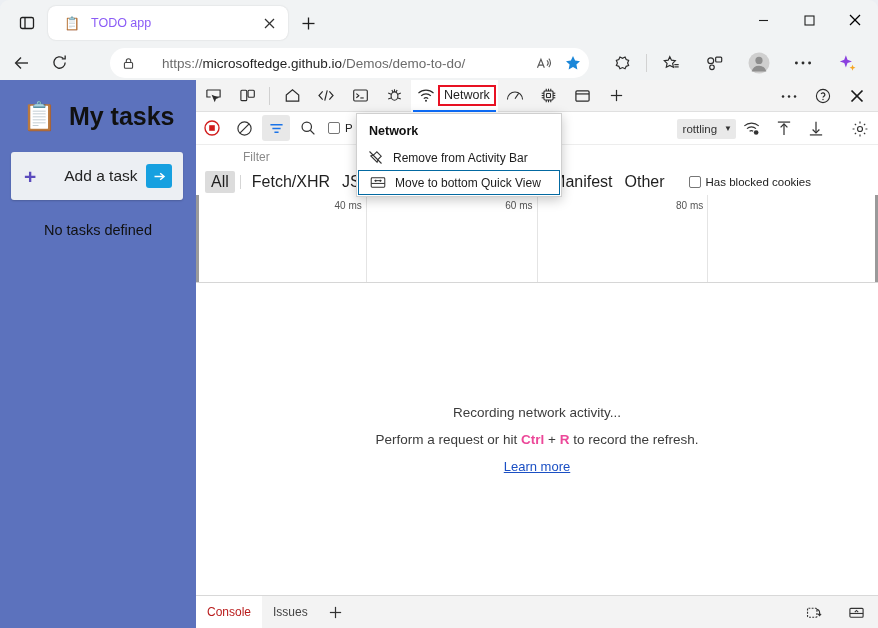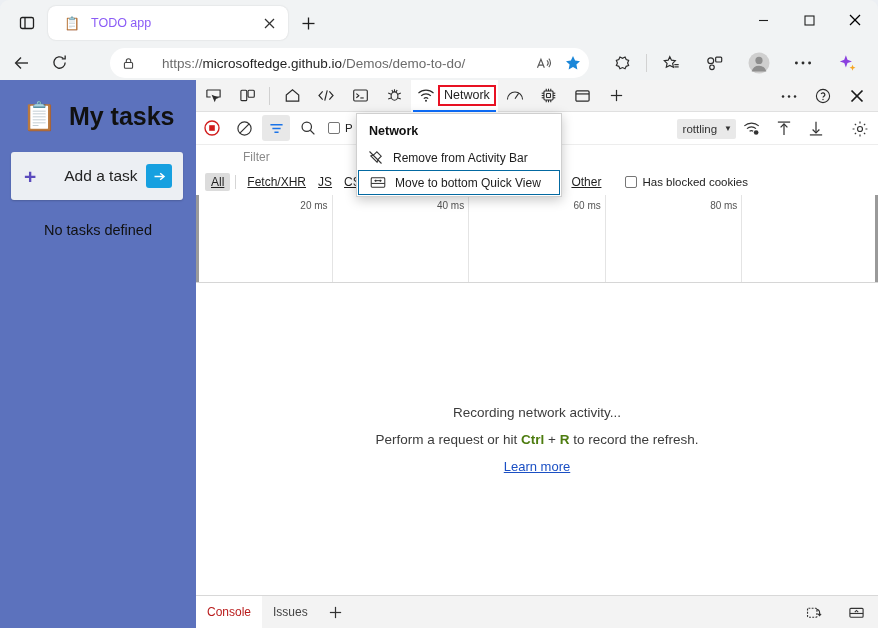--- a/index.html
+++ b/index.html
@@ -243,24 +243,23 @@
   }
   .filter-input {
     font-size: 12px; color: #8a8a8a; flex: 1; cursor: text;
   }
   .chips-row {
     height: 26px; display: flex; align-items: center;
     padding-left: 9px; background: #fff; gap: 0;
     border-bottom: 0;
   }
   .chip {
-    font-size: 12px; color: #1f1f1f;
+    font-size: 16px; color: #1f1f1f;
     padding: 2px 6px; border-radius: 2px; cursor: pointer;
     white-space: nowrap;
-    text-decoration: underline;
   }
   .chip.sel { background: #dcdcdc; }
   .chip-sep { width: 1px; height: 14px; background: #d5d5d5; margin: 0 5px; }
   .chk-row {
     height: 24px; display: flex; align-items: center;
     padding-left: 9px; background: #fff; gap: 14px;
     border-bottom: 1px solid #e2e2e2;
   }
 
   
@@ -285,21 +284,21 @@
   }
 
   
   .empty {
     flex: 1; display: flex; flex-direction: column;
     align-items: center; justify-content: center;
     background: #fff; gap: 12px;
   }
   .empty-l1 { font-size: 13.5px; color: #3c3c3c; }
   .empty-l2 { font-size: 13.5px; color: #3c3c3c; }
-  .empty-l2 b { color: #4d7c0f; }
+  .empty-l2 b { color: #ec4899; }
   .empty-link {
     font-size: 13px; color: #1a4fc4;
     text-decoration: underline; cursor: pointer;
   }
 
   
   .drawer {
     height: 33px; background: #f3f3f3;
     border-top: 1px solid #d8d8d8;
     display: flex; align-items: center;
@@ -708,23 +707,20 @@
       <div class="nt-chk" style="margin-left:18px">
         <span class="cbox"></span>
         <span>Has blocked cookies</span>
       </div>
     </div>
 
 
     <div class="overview">
       <div class="ov-grid">
         <div class="ov-cell">
-          <span class="ov-label">20 ms</span>
-        </div>
-        <div class="ov-cell">
           <span class="ov-label">40 ms</span>
         </div>
         <div class="ov-cell">
           <span class="ov-label">60 ms</span>
         </div>
         <div class="ov-cell">
           <span class="ov-label">80 ms</span>
         </div>
         <div class="ov-cell"></div>
       </div>

